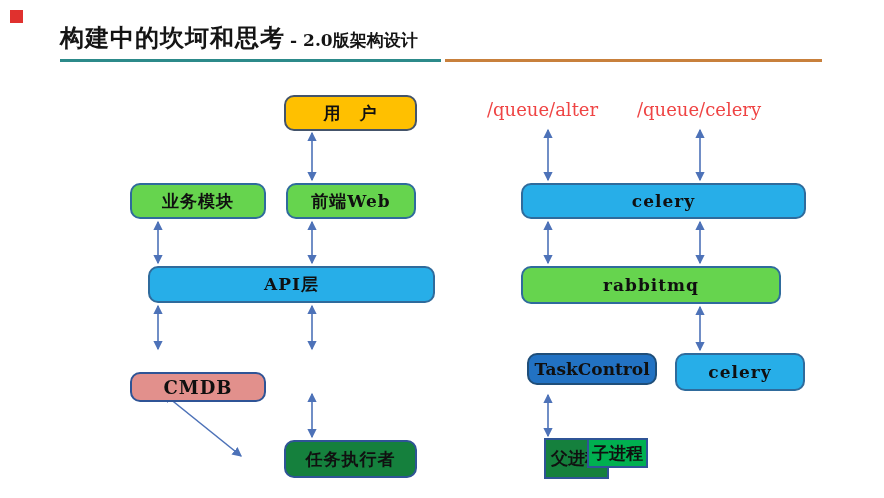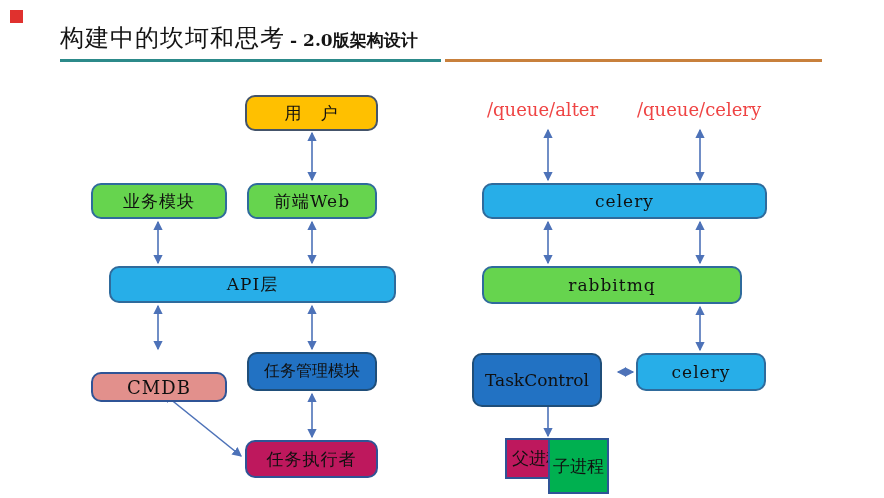--- a/index.html
+++ b/index.html
@@ -1,34 +1,34 @@
 <!DOCTYPE html>
 <html><head>
 <meta charset="utf-8">
 <style>
   html,body{margin:0;padding:0;background:#ffffff;}
   #slide{position:relative;width:884px;height:498px;background:#ffffff;overflow:hidden;
          font-family:"DejaVu Serif","Liberation Serif",serif;}
   
   #marker{position:absolute;left:10px;top:10px;width:13px;height:13px;background:#E0312E;}
   #title-row{position:absolute;left:60px;top:22px;white-space:nowrap;color:#141414;}
-  .title-main{font-size:24px;font-weight:normal;letter-spacing:1px;}
+  .title-main{font-size:24px;font-weight:bold;letter-spacing:1px;}
   .title-sub{font-size:17px;font-weight:bold;margin-left:0;}
   #rule-teal{position:absolute;left:60px;top:59px;width:381px;height:3px;background:#2C8A8A;}
   #rule-orange{position:absolute;left:445px;top:59px;width:377px;height:3px;background:#C8803C;}
   
   .node{position:absolute;display:flex;align-items:center;justify-content:center;
         box-sizing:border-box;border:2.5px solid #3C6E9F;border-radius:10px;
-        font-weight:normal;font-size:17px;color:#101010;z-index:2;letter-spacing:1px;}
+        font-weight:bold;font-size:17px;color:#101010;z-index:2;letter-spacing:1px;margin-left:39px;}
   .orange{background:#FFC000;border-color:#44546A;}
   .green{background:#66D44E;border-color:#2F6B9C;}
   .lblue{background:#27AEE8;border-color:#2F6B9C;}
   .pink{background:#E2908C;border-color:#2F5496;}
   .mblue{background:#2272C3;border-color:#1F4E79;}
-  .yellow{background:#be185d;border-color:#2F5496;}
+  .yellow{background:#15803d;border-color:#2F5496;}
   .emerald{background:#00B050;border-color:#2F5496;}
   .rect{border-radius:0;border-width:2.5px;}
   .queue-label{position:absolute;font-size:18px;color:#ef4444;z-index:2;font-weight:normal;}
   #arrows{position:absolute;left:0;top:0;z-index:1;}
   #arrows line{stroke:#4D72B8;stroke-width:1.6;}
 </style>
 </head>
 <body>
 
 <div id="slide">
@@ -62,25 +62,24 @@
     <line x1="700" y1="307" x2="700" y2="350" marker-start="url(#ah)" marker-end="url(#ah)"></line>
     <line x1="618" y1="372" x2="633" y2="372" marker-start="url(#ah)" marker-end="url(#ah)"></line>
     <line x1="548" y1="395" x2="548" y2="436" marker-start="url(#ah)" marker-end="url(#ah)"></line>
   </svg>
 
   <div class="node orange" style="left:245px;top:95px;width:133px;height:36px">用　户</div>
   <div class="node green" style="left:247px;top:183px;width:130px;height:36px">前端Web</div>
   <div class="node green" style="left:91px;top:183px;width:136px;height:36px">业务模块</div>
   <div class="node lblue" style="left:109px;top:266px;width:287px;height:37px">API层</div>
   <div class="node pink" style="left:91px;top:372px;width:136px;height:30px;font-size:18px">CMDB</div>
-  <div class="node mblue" style="left:247px;top:352px;width:130px;height:39px;font-size:16px;letter-spacing:0">任务管理模块</div>
   <div class="node yellow" style="left:245px;top:440px;width:133px;height:38px">任务执行者</div>
 
   <div class="queue-label" style="left:487px;top:99px">/queue/alter</div>
   <div class="queue-label" style="left:637px;top:99px">/queue/celery</div>
   <div class="node lblue" style="left:482px;top:183px;width:285px;height:36px">celery</div>
   <div class="node green" style="left:482px;top:266px;width:260px;height:38px">rabbitmq</div>
-  <div class="node mblue" style="left:472px;top:353px;width:130px;height:54px;letter-spacing:0">TaskControl</div>
+  <div class="node mblue" style="left:488px;top:353px;width:130px;height:32px;letter-spacing:0">TaskControl</div>
   <div class="node lblue" style="left:636px;top:353px;width:130px;height:38px">celery</div>
   <div class="node yellow rect" style="left:505px;top:438px;width:65px;height:41px;letter-spacing:0">父进程</div>
-  <div class="node emerald rect" style="left:548px;top:438px;width:61px;height:56px;letter-spacing:0">子进程</div>
+  <div class="node emerald rect" style="left:548px;top:438px;width:61px;height:30px;letter-spacing:0">子进程</div>
 
 </div>
 
 </body></html>

